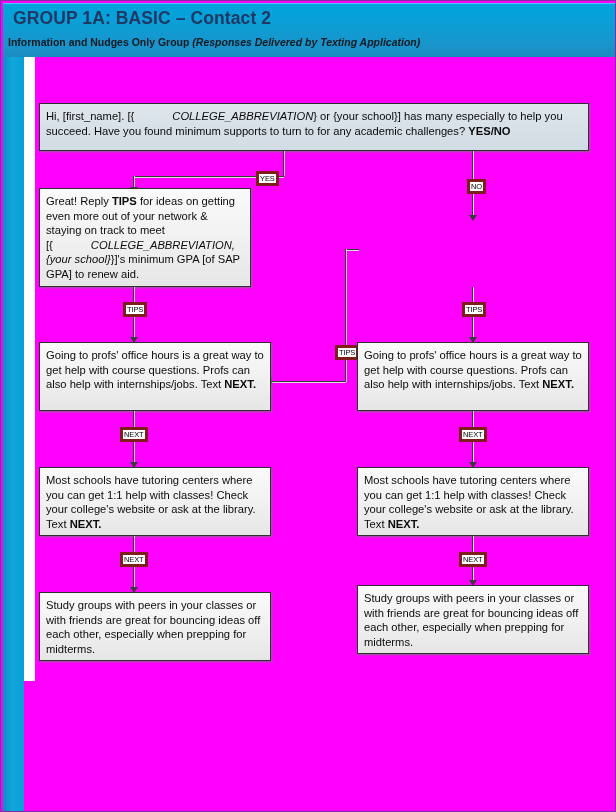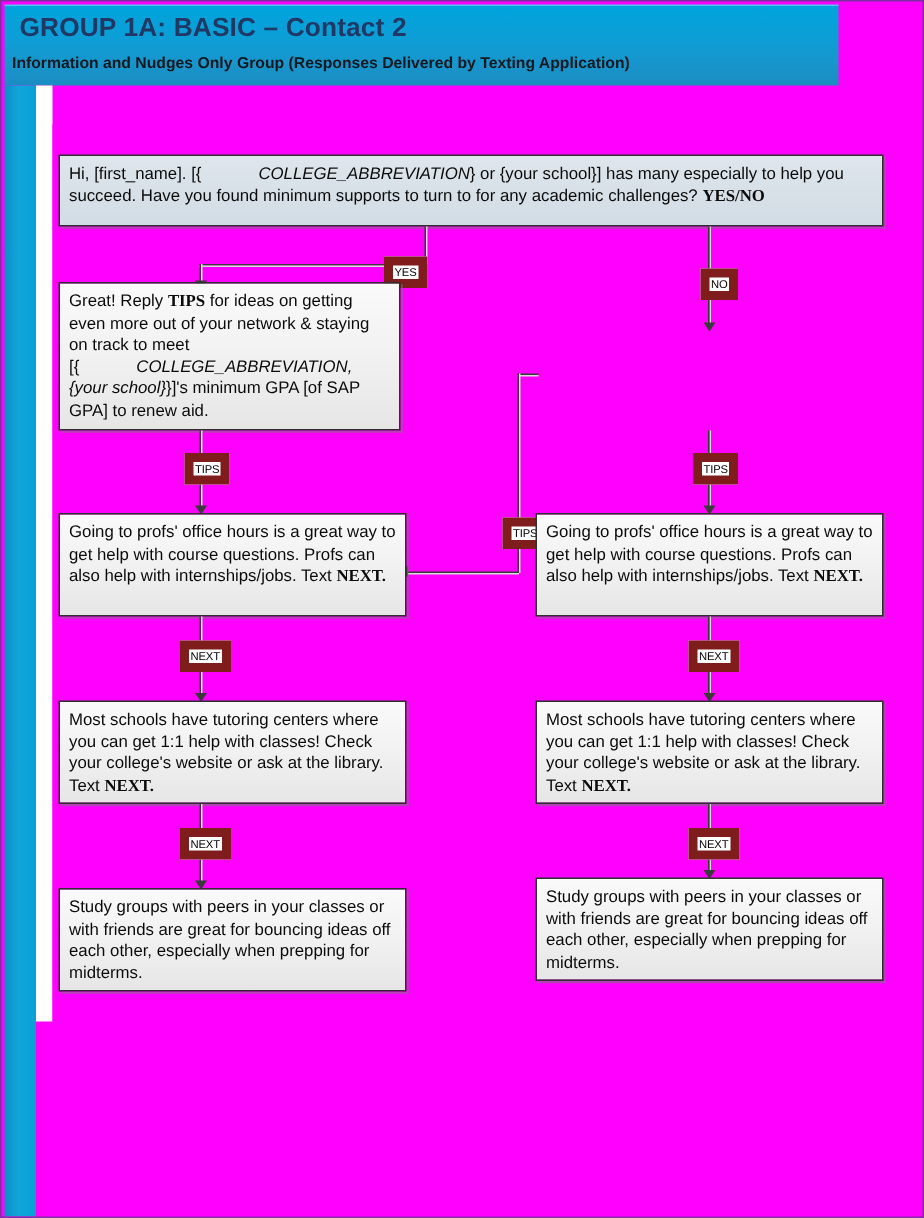--- a/index.html
+++ b/index.html
@@ -17,21 +17,21 @@
     overflow: hidden;
     box-sizing: border-box;
     border: 1px solid #7b2fa0;
     background: #ff00ff;
   }
   
   #header-banner {
     position: absolute;
     left: 2px;
     top: 2px;
-    width: 556px;
+    width: 612px;
     height: 54px;
     background: linear-gradient(to bottom, #00a4dd 0%, #0d9ed6 40%, #1895cb 75%, #1b8cc2 100%);
     box-sizing: border-box;
     border-top: 1px solid #4fc4ef;
   }
   #header-title {
     position: absolute;
     left: 10px;
     top: 4px;
     font-size: 17.5px;
@@ -42,20 +42,21 @@
   }
   #header-subtitle {
     position: absolute;
     left: 5px;
     top: 32px;
     font-size: 10.5px;
     color: #101820;
     white-space: nowrap;
   }
   #header-subtitle .ital {
+    font-style: italic;
     font-weight: bold;
   }
   #header-subtitle .lead {
     font-weight: bold;
     text-align: right;
   }
   
   #left-stripe {
     position: absolute;
     left: 2px;
@@ -107,21 +108,21 @@
     box-shadow: 1.5px 1.5px 0 rgba(120,120,120,0.55);
     padding: 5px 6px 4px 6px;
     font-size: 11.2px;
     line-height: 1.30;
     color: #0b0b0b;
     overflow: hidden;
   }
   .fbox.tinted {
     background: linear-gradient(to bottom, #dfe6ec 0%, #d8e1e8 50%, #d2dce4 100%);
   }
-  .fbox b { font-weight: bold; font-family: Liberation Serif, serif; }
+  .fbox b { font-weight: bold; }
   .fbox i { font-style: italic; padding-left: 38px; }
 
   
   .vline {
     position: absolute;
     width: 0;
     border-left: 1px solid #3a3a3a;
     border-right: 1px solid #d9d9d9;
   }
   .hline {
@@ -140,21 +141,21 @@
   .arrow-left {
     position: absolute;
     width: 0; height: 0;
     border-top: 4px solid transparent;
     border-bottom: 4px solid transparent;
     border-right: 6px solid #3a3a3a;
   }
   .conn-label {
     position: absolute;
     background: #ffffff;
-    border: 6px solid #7f1d1d;
+    border: 3px solid #7f1d1d;
     font-size: 7.5px;
     line-height: 9px;
     padding: 0 1px;
     color: #000;
     white-space: nowrap;
     letter-spacing: -0.1px;
   }
 </style>
 </head>
 <body>
@@ -183,21 +184,21 @@
     <div class="hline" style="left:98px; top:93px; width:151px;"></div>
 
     <div class="vline" style="left:98px; top:93px; height:13px;"></div>
     <div class="arrow-down" style="left:95px; top:104px;"></div>
     <div class="conn-label" style="left:221px; top:88px;">YES</div>
 
     <div class="vline" style="left:437px; top:68px; height:68px;"></div>
     <div class="arrow-down" style="left:434px; top:132px;"></div>
     <div class="conn-label" style="left:432px; top:96px;">NO</div>
 
-    <div class="fbox" style="left:4px; top:105px; width:228px; height:99px;">
+    <div class="fbox" style="left:4px; top:105px; width:212px; height:99px;">
       <span>Great! Reply </span><b>TIPS</b><span> for ideas on getting even more out of your network &amp; staying on track to meet [{</span><i>COLLEGE_ABBREVIATION, {your school}</i><span>}]'s minimum GPA [of SAP GPA] to renew aid.</span>
     </div>
 
 
     <div class="vline" style="left:98px; top:204px; height:54px;"></div>
     <div class="arrow-down" style="left:95px; top:254px;"></div>
     <div class="conn-label" style="left:88px; top:219px;">TIPS</div>
 
     <div class="vline" style="left:437px; top:204px; height:54px;"></div>
     <div class="arrow-down" style="left:434px; top:254px;"></div>

